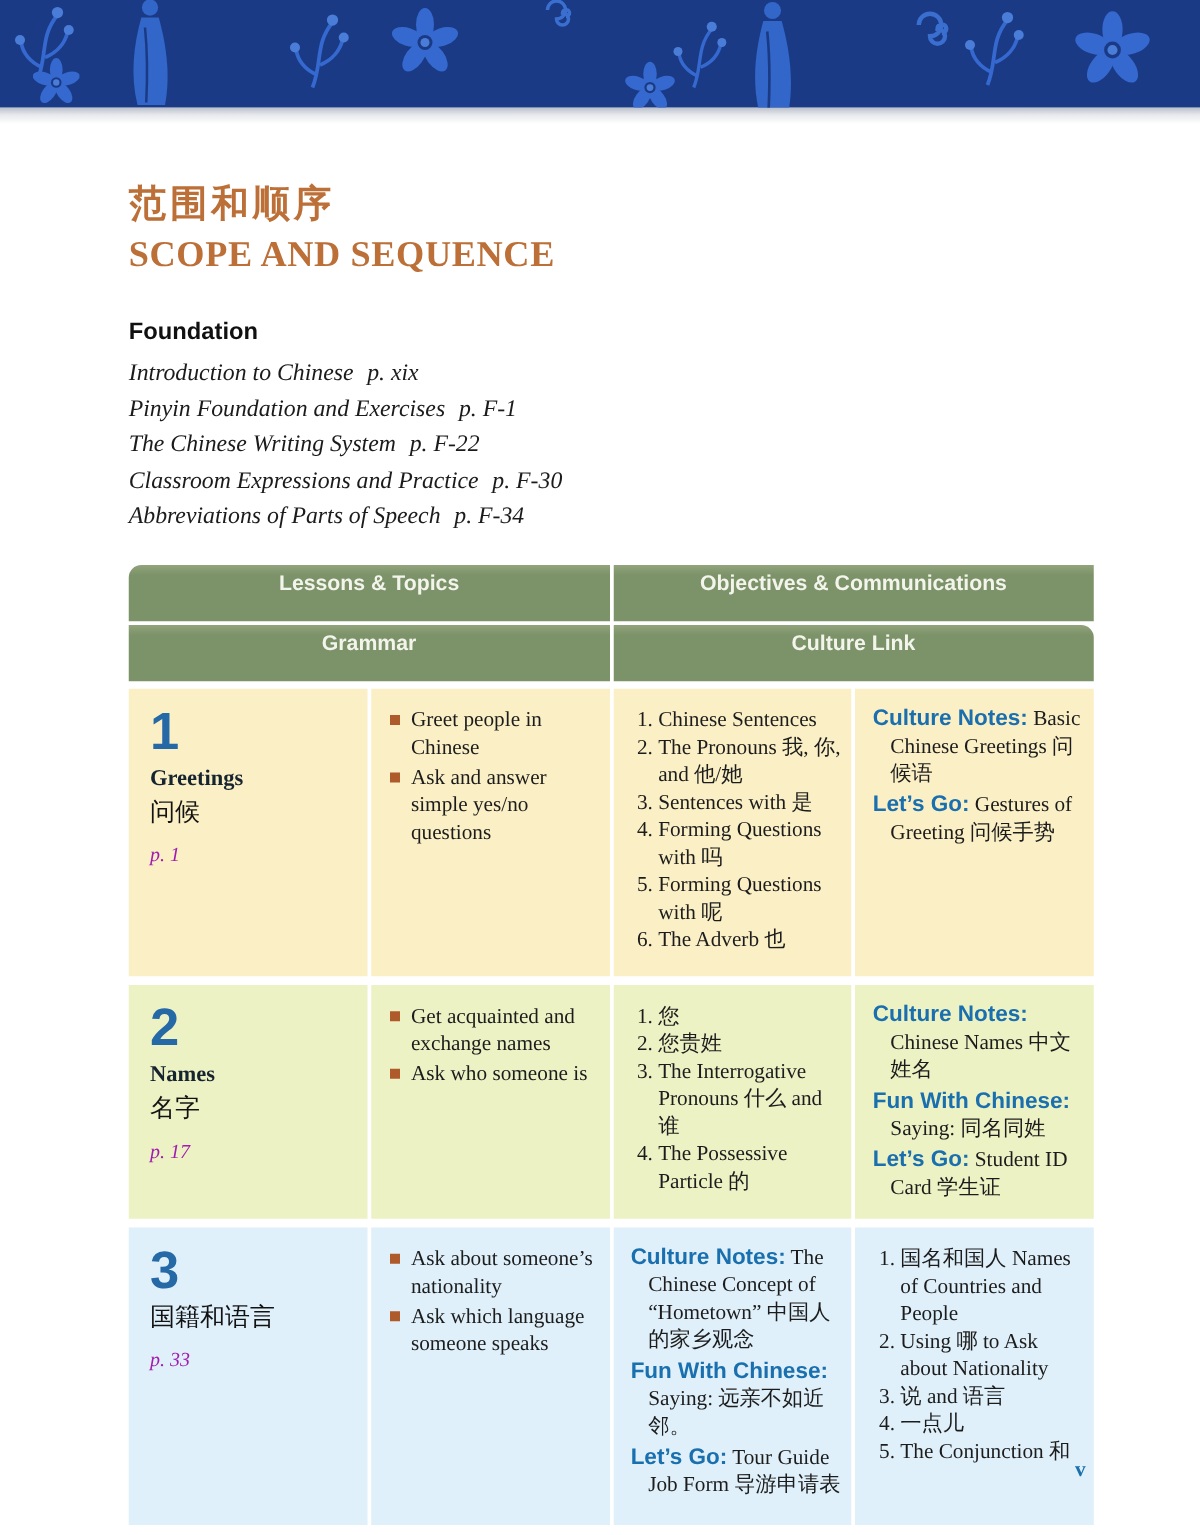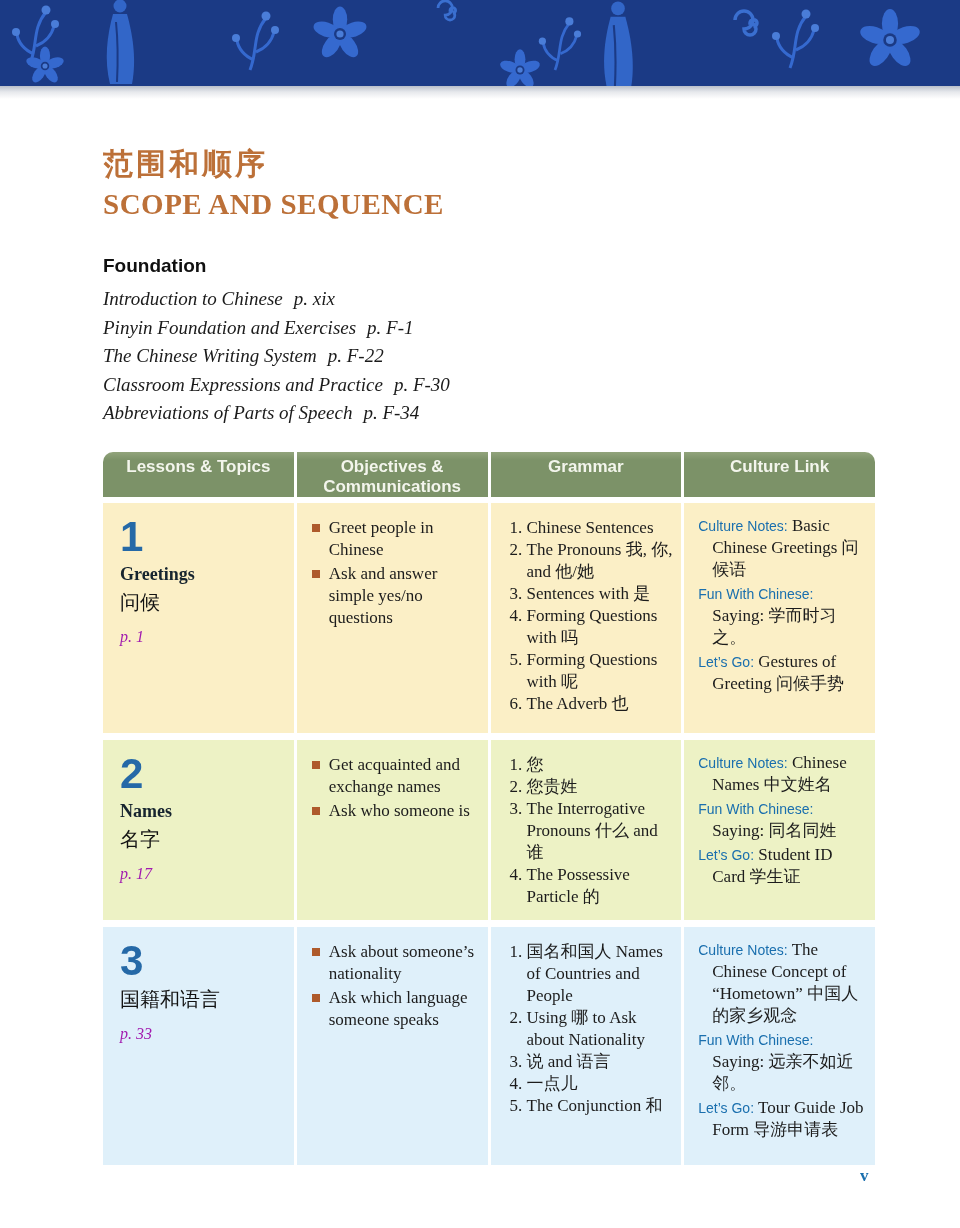--- a/index.html
+++ b/index.html
@@ -25,21 +25,21 @@
   }
   .foundation{margin-top:34px}
   .foundation h2{
     margin:0 0 8px;font-family:"Liberation Sans",sans-serif;font-weight:bold;
     font-size:19px;color:#101010;
   }
   .f-item{font-style:italic;font-size:19px;line-height:28.5px;color:#1b1b1b}
   .f-page{margin-left:11px}
   
   .stable{margin-top:24px;width:772px}
-  .thead{display:grid;grid-template-columns:repeat(4,1fr);gap:3px;margin-bottom:6px}
+  .thead{display:grid;grid-template-columns:repeat(2,1fr);gap:3px;margin-bottom:6px}
   .th{
     background:linear-gradient(var(--header-green-light,#92a47c) 0%,var(--header-green,#7c9268) 18%);
     min-height:45px;box-sizing:border-box;padding:5px 4px 0;
     color:#f3f5ec;font-family:"Liberation Sans",sans-serif;font-weight:bold;
     font-size:17px;line-height:20px;text-align:center;
   }
   .th:first-child{border-top-left-radius:10px}
   .th:last-child{border-top-right-radius:10px}
   .trow{display:grid;grid-template-columns:repeat(4,1fr);gap:3px;margin-bottom:7px}
   .trow .td{box-sizing:border-box;padding:12px 8px 12px 14px}
@@ -57,21 +57,21 @@
   .objectives ul{margin:2px 0 0;padding:0;list-style:none}
   .objectives li{font-size:17px;line-height:22px;padding-left:18px;position:relative;margin-bottom:2px}
   .objectives li::before{
     content:"";position:absolute;left:1px;top:7px;width:8px;height:8px;
     background:var(--bullet-brown,#ae5a2b);
   }
   .grammar ol{margin:2px 0 0;padding-left:22px}
   .grammar li{font-size:17px;line-height:22px}
   .culture .c-item{font-size:17px;line-height:22px;padding-left:14px;text-indent:-14px;margin-bottom:2px}
   .c-label{
-    font-family:"Liberation Sans",sans-serif;font-weight:normal;font-size:14px;
+    font-family:"Liberation Sans",sans-serif;font-weight:bold;font-size:18px;
     color:var(--label-blue,#1a6fae);
   }
   .page-num{
     position:absolute;top:1166px;left:860px;font-weight:bold;font-size:17px;
     color:var(--label-blue,#1a6fae);
   }
 </style>
 </head>
 <body>
 
@@ -178,24 +178,20 @@
           <li>Forming Questions with 呢</li>
           <li>The Adverb 也</li>
         </ol>
       </div>
       <div class="td culture">
         <div class="c-item">
           <span class="c-label">Culture Notes:</span>
           <span>Basic Chinese Greetings 问候语</span>
         </div>
         <div class="c-item">
-          <span class="c-label">Fun With Chinese:</span>
-          <span>Saying: 学而时习之。</span>
-        </div>
-        <div class="c-item">
           <span class="c-label">Let’s Go:</span>
           <span>Gestures of Greeting 问候手势</span>
         </div>
       </div>
     </div>
 
     <div class="trow r1">
       <div class="td td-lesson">
         <div class="lesson-num">2</div>
         <div class="lesson-title">Names</div>
@@ -236,42 +232,42 @@
       <div class="td td-lesson">
         <div class="lesson-num">3</div>
         <div class="lesson-zh">国籍和语言</div>
         <div class="lesson-page">p. 33</div>
       </div>
       <div class="td objectives">
         <ul>
           <li>Ask about someone’s nationality</li>
           <li>Ask which language someone speaks</li>
         </ul>
+      </div>
+      <div class="td culture">
+        <div class="c-item">
+          <span class="c-label">Culture Notes:</span>
+          <span>The Chinese Concept of “Hometown” 中国人的家乡观念</span>
+        </div>
+        <div class="c-item">
+          <span class="c-label">Fun With Chinese:</span>
+          <span>Saying: 远亲不如近邻。</span>
+        </div>
+        <div class="c-item">
+          <span class="c-label">Let’s Go:</span>
+          <span>Tour Guide Job Form 导游申请表</span>
+        </div>
       </div>
       <div class="td grammar">
         <ol>
           <li>国名和国人 Names of Countries and People</li>
           <li>Using 哪 to Ask about Nationality</li>
           <li>说 and 语言</li>
           <li>一点儿</li>
           <li>The Conjunction 和</li>
         </ol>
       </div>
-      <div class="td culture">
-        <div class="c-item">
-          <span class="c-label">Culture Notes:</span>
-          <span>The Chinese Concept of “Hometown” 中国人的家乡观念</span>
-        </div>
-        <div class="c-item">
-          <span class="c-label">Fun With Chinese:</span>
-          <span>Saying: 远亲不如近邻。</span>
-        </div>
-        <div class="c-item">
-          <span class="c-label">Let’s Go:</span>
-          <span>Tour Guide Job Form 导游申请表</span>
-        </div>
-      </div>
     </div>
 
   </div>
 </div>
 
 <div class="page-num">v</div>
 
 </body></html>

